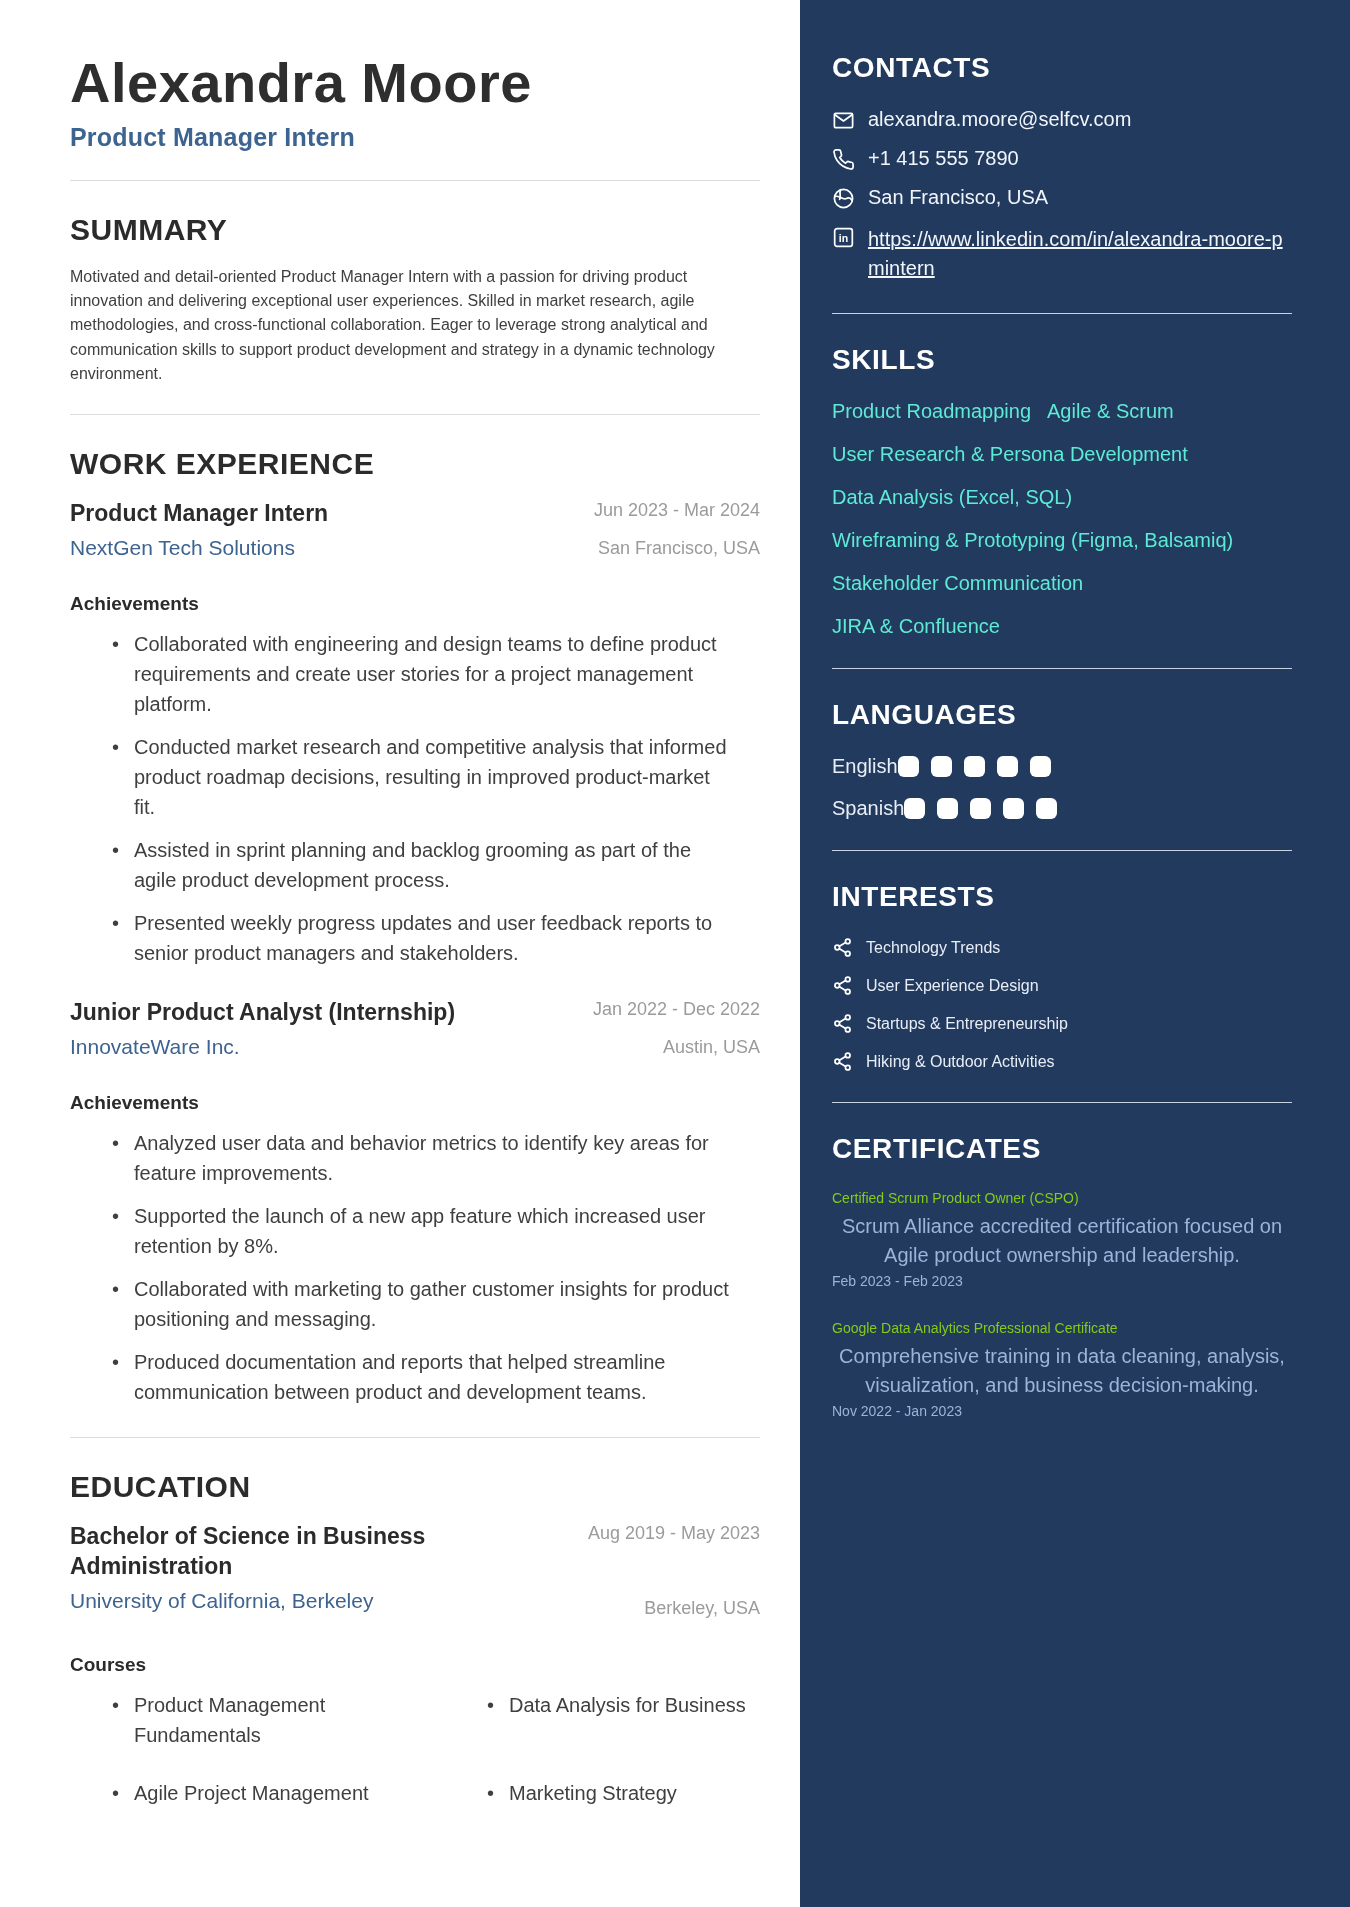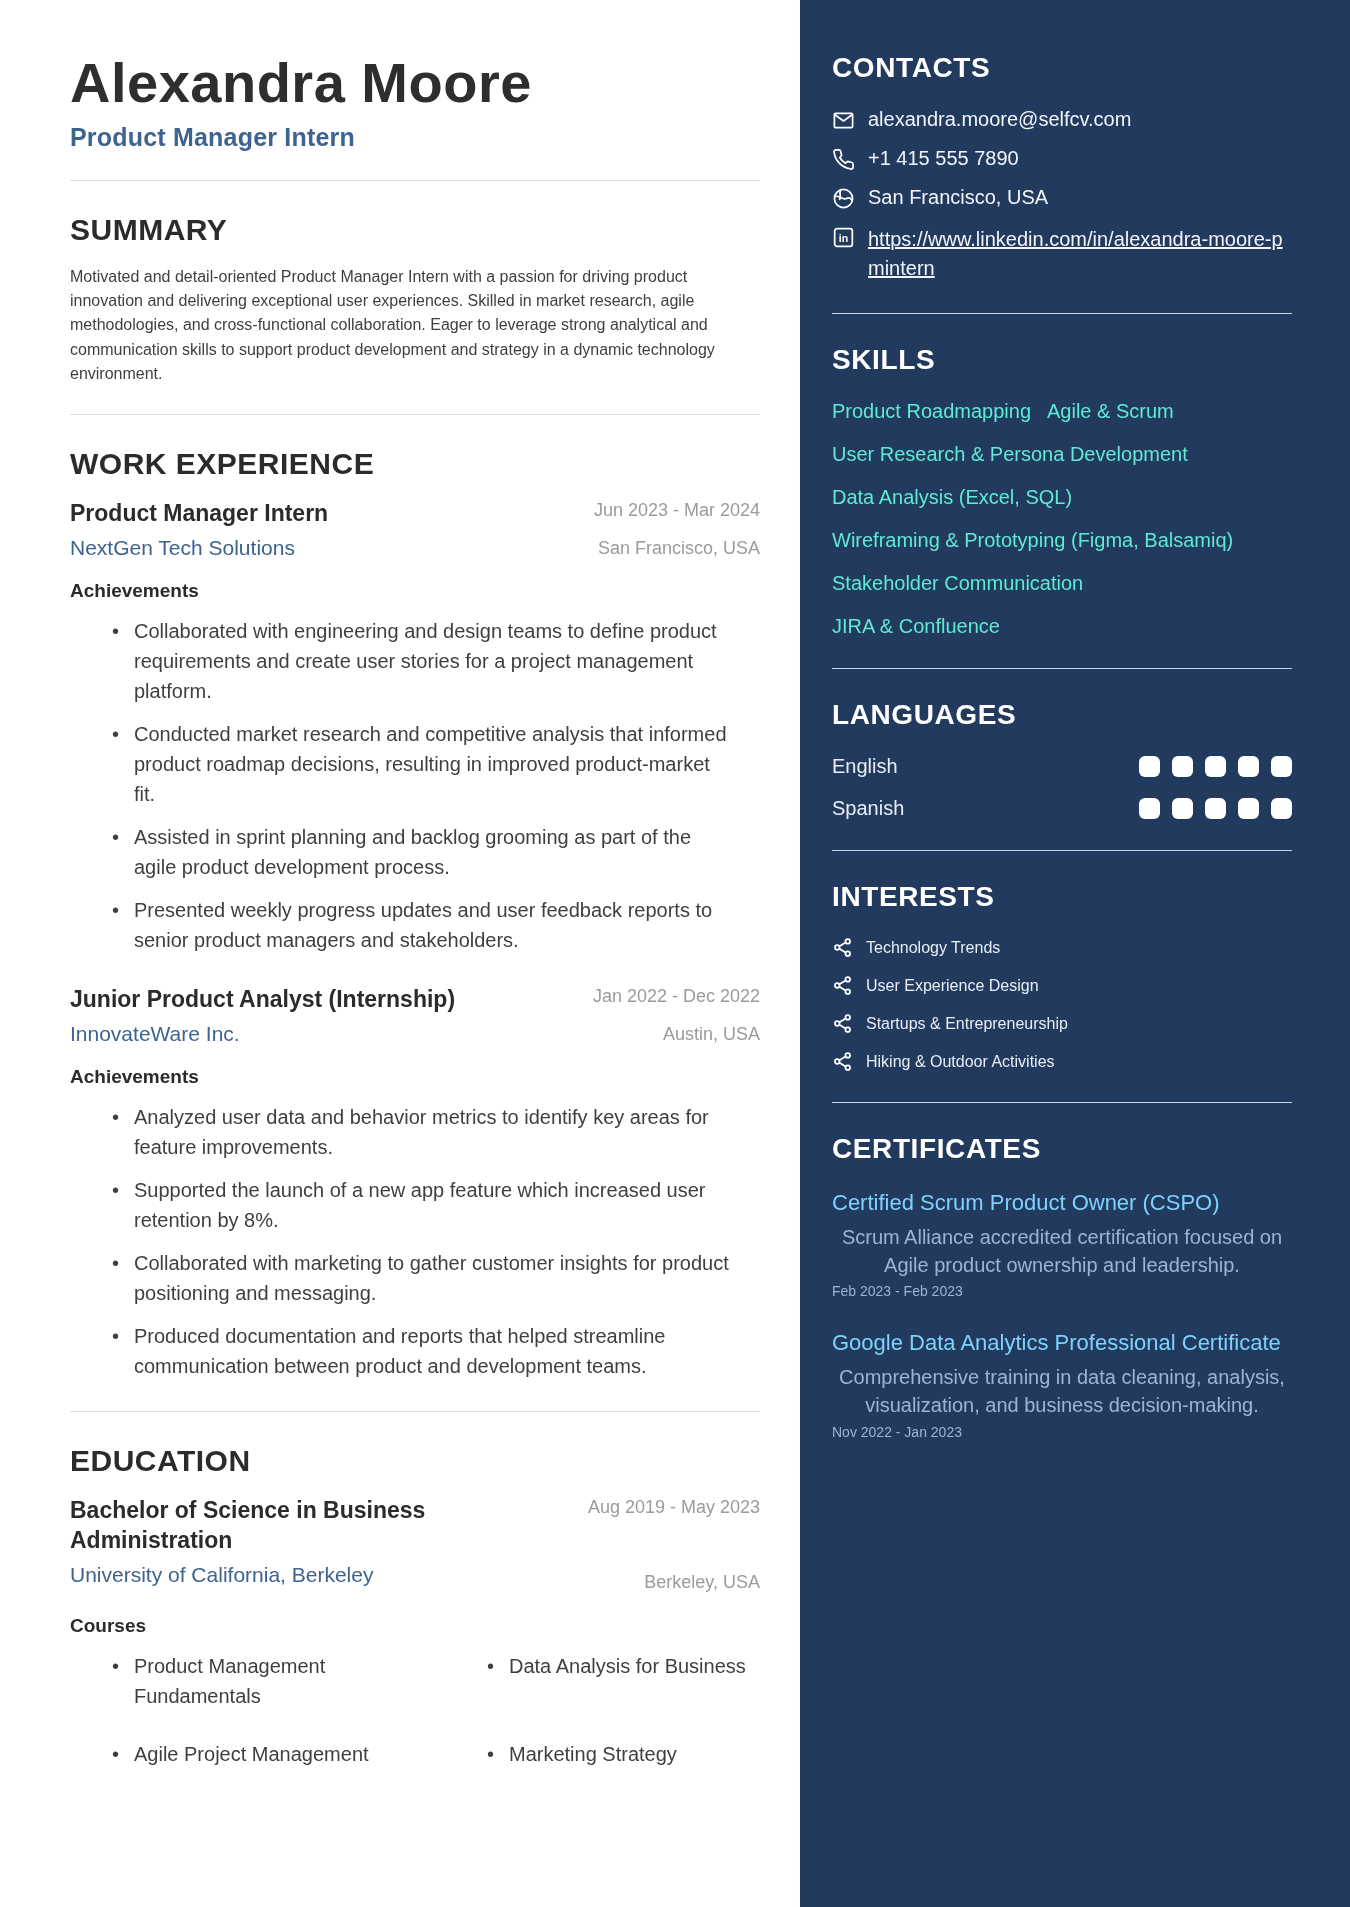--- a/index.html
+++ b/index.html
@@ -41,21 +41,21 @@
   }
   .entry { margin-bottom:30px; }
   .entry-head { display:flex; justify-content:space-between; align-items:flex-start; }
   .entry-title {
     font-size:23px; font-weight:800; color:#2b2b2b; line-height:1.3;
     max-width:430px;
   }
   .entry-company { font-size:21px; color:#3d6390; margin-top:7px; }
   .meta { text-align:right; color:#9b9b9b; font-size:18px; line-height:1.3; white-space:nowrap; }
   .meta .loc { margin-top:14px; }
-  .ach-label { font-size:19px; font-weight:800; color:#2b2b2b; margin:20px 0 14px 0; }
+  .ach-label { font-size:19px; font-weight:800; color:#2b2b2b; margin:33px 0 14px 0; }
   ul.bullets { list-style:none; }
   ul.bullets li {
     position:relative; padding-left:64px;
     font-size:20px; line-height:1.5; color:#3f3f3f;
     margin-bottom:13px; max-width:660px;
   }
   ul.bullets li::before {
     content:"•"; position:absolute; left:42px; top:0;
     color:#3f3f3f; font-size:20px;
   }
@@ -78,32 +78,32 @@
     margin:30px 0;
   }
   .contact-row {
     display:flex; align-items:flex-start; gap:13px;
     font-size:20px; margin-bottom:15px; color:#f2f5fa;
   }
   .contact-row svg { width:23px; height:23px; flex:none; margin-top:1px; }
   .contact-link { color:#f2f5fa; text-decoration:underline; word-break:break-all; line-height:1.45; }
   .skill-row { font-size:20px; color:#5eead4; margin-bottom:20px; display:flex; gap:16px; flex-wrap:wrap; }
   .lang-row {
-    display:flex; justify-content:space-between; align-items:center;
+    display:flex; justify-content:flex-start; align-items:center;
     margin-bottom:19px; font-size:20px; color:#e9eef6;
   }
   .dots { display:flex; gap:12px; }
   .dot { width:21px; height:21px; border-radius:6px; background:#ffffff; }
   .interest-row {
     display:flex; align-items:center; gap:13px;
     font-size:16px; color:#e9eef6; margin-bottom:17px;
   }
   .interest-row svg { width:21px; height:21px; flex:none; }
   .cert { margin-bottom:30px; }
-  .cert-title { font-size:22px; color:#7dd3fc; line-height:1.3; margin-bottom:5px; }
+  .cert-title { font-size:14px; color:#84cc16; line-height:1.3; margin-bottom:5px; }
   .cert-desc { font-size:20px; color:#9cb4d8; line-height:1.42;text-align:center; }
   .cert-date { font-size:14px; color:#9cb4d8; margin-top:4px; }
 </style>
 </head>
 <body>
 
 <div class="left">
 
   <div class="name">Alexandra Moore</div>
   <div class="job-headline">Product Manager Intern</div>

